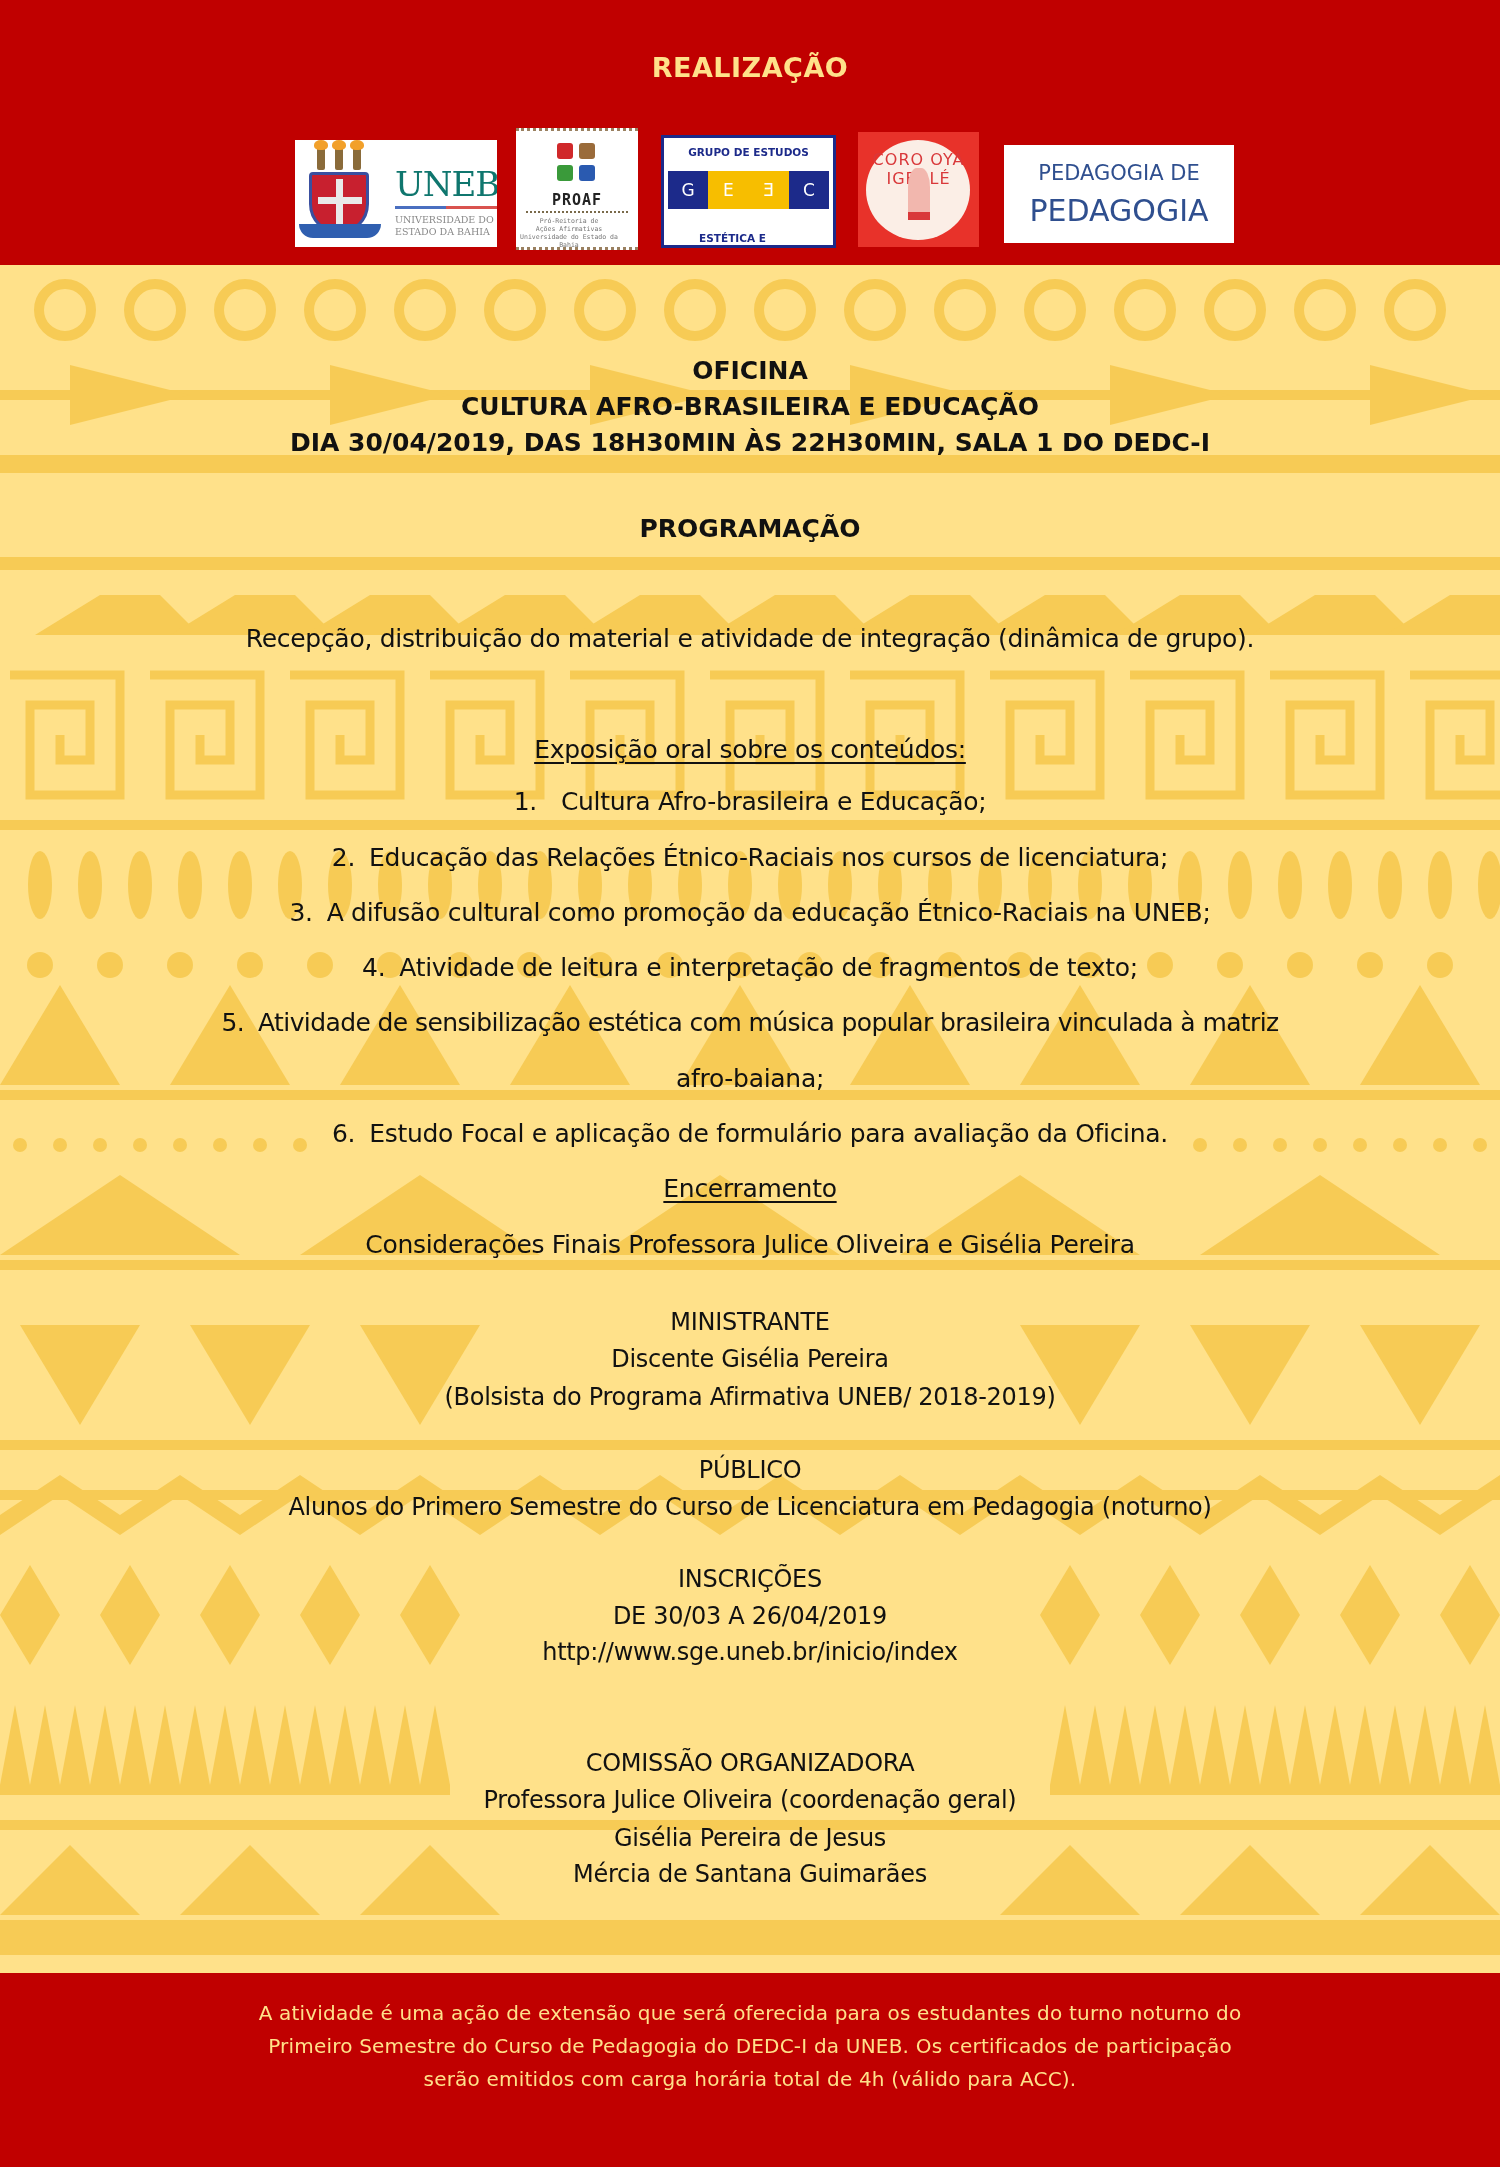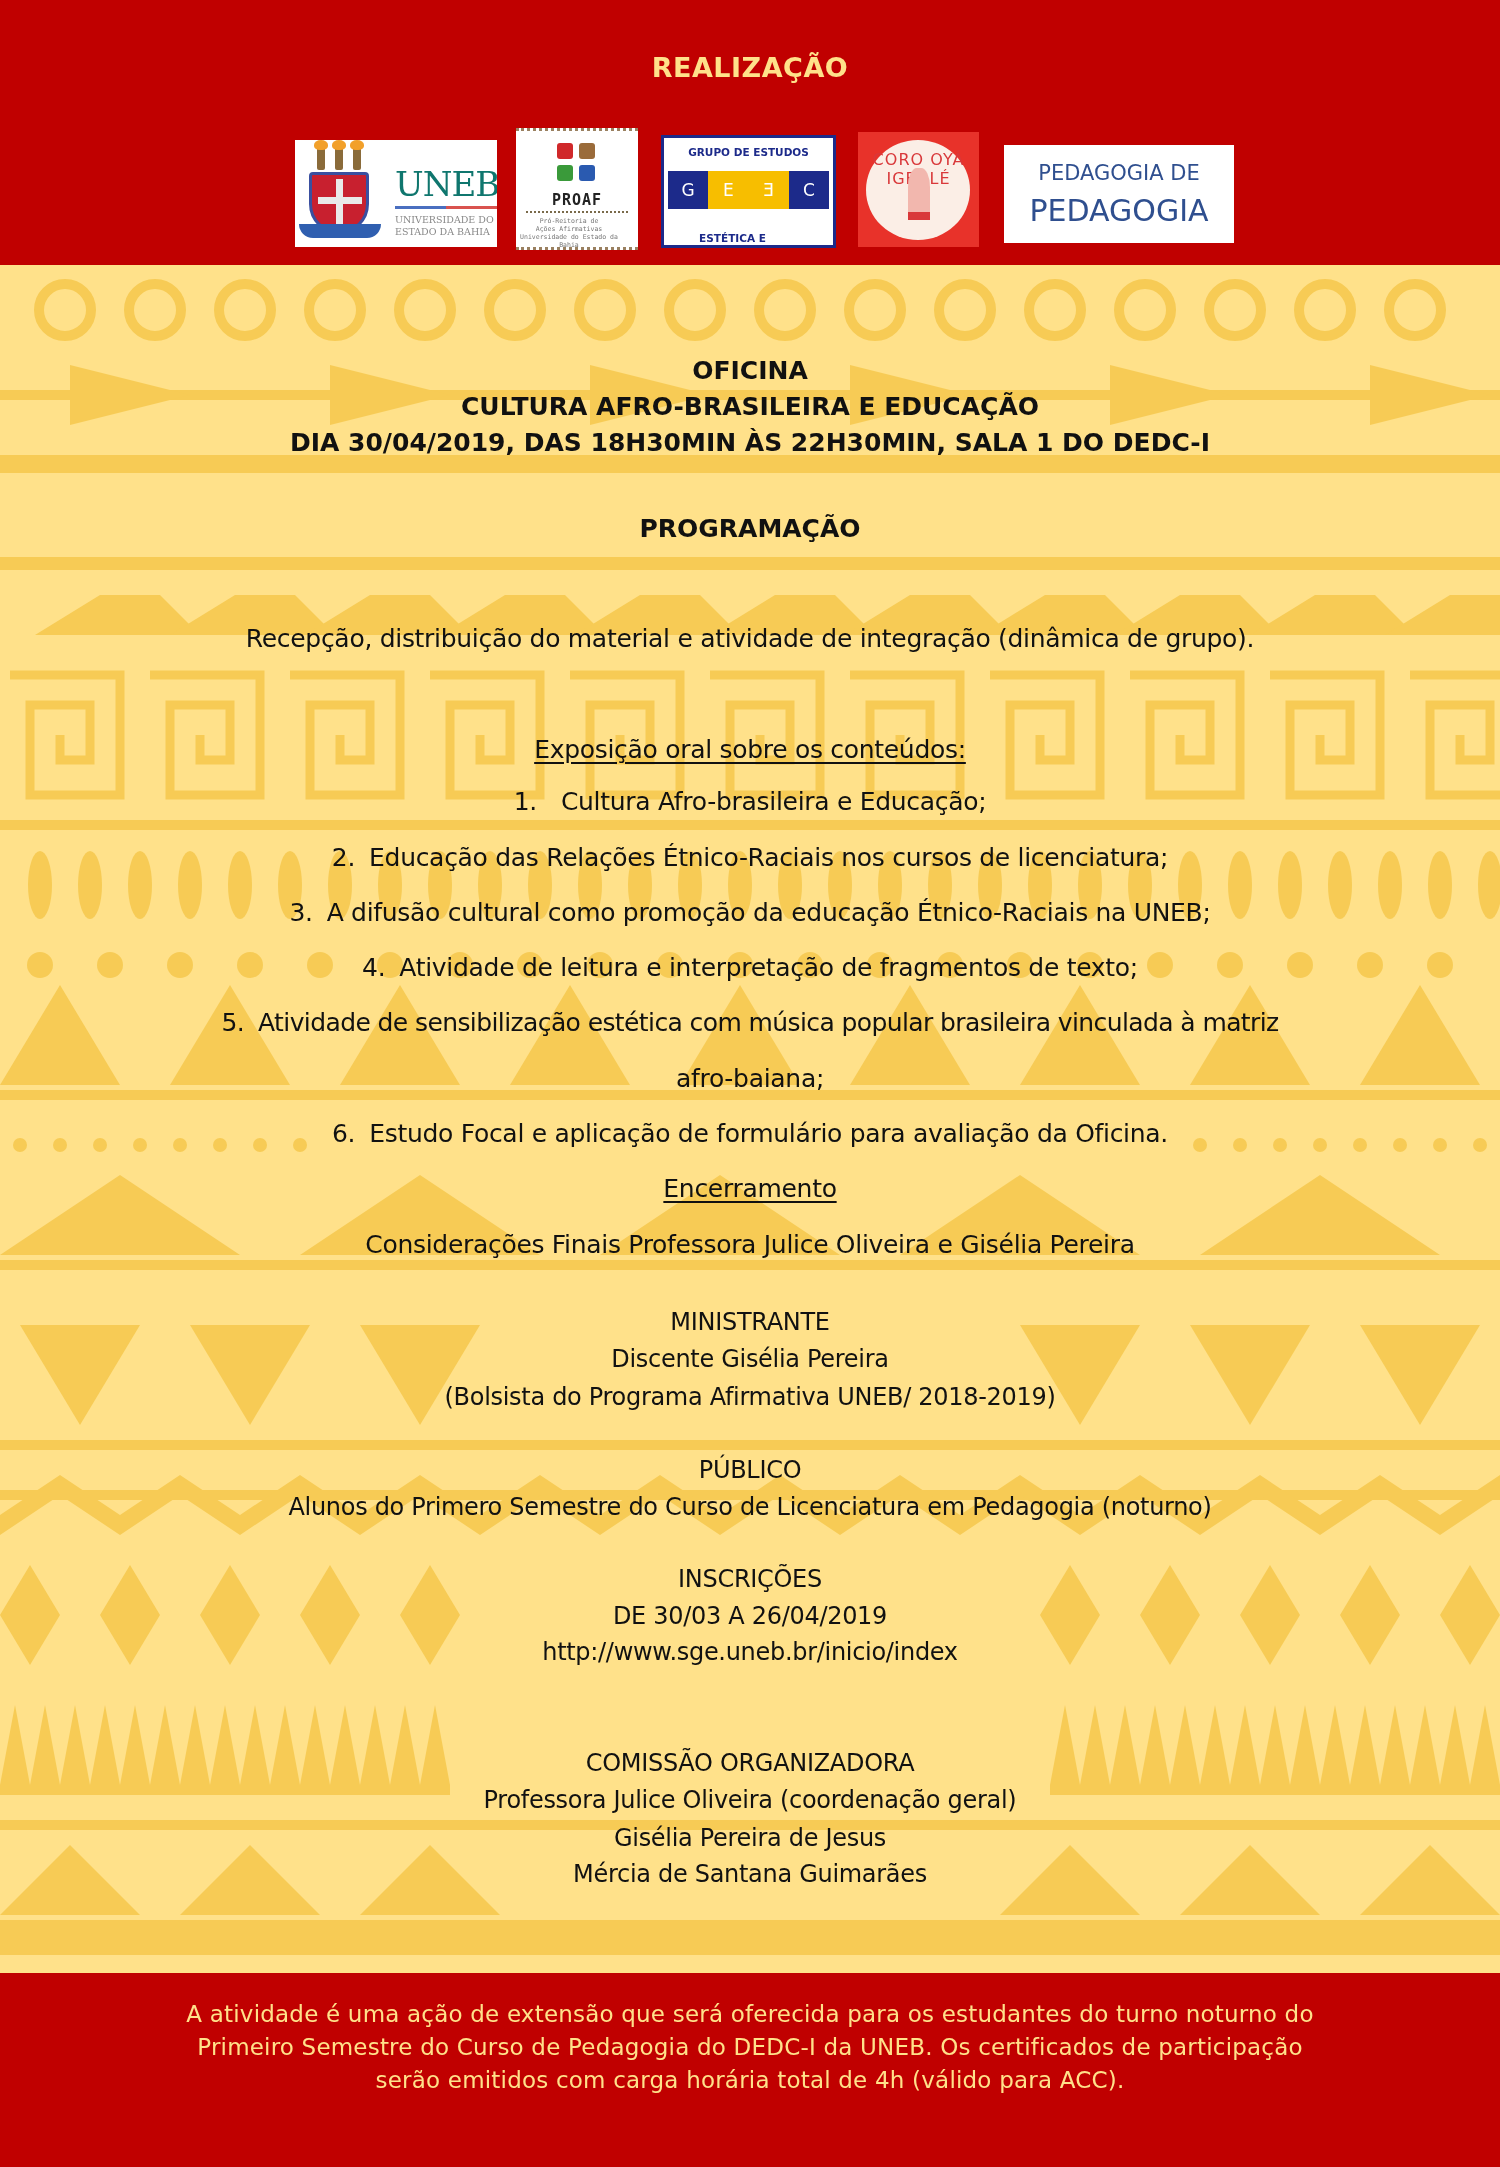--- a/index.html
+++ b/index.html
@@ -59,21 +59,21 @@
   .content { position: absolute; left: 0; top: 0; width: 1500px; }
   .line { position: absolute; left: 0; width: 1500px; text-align: center; color: #111; white-space: nowrap; }
   .h-bold { font-weight: bold; font-size: 25px; font-family: "DejaVu Sans", sans-serif; }
   .t-body { font-size: 25px; font-family: "DejaVu Sans", sans-serif; font-weight: normal; letter-spacing: -0.3px; }
   .t-small { font-size: 24px; font-family: "DejaVu Sans", sans-serif; letter-spacing: -0.3px; }
   .u { text-decoration: underline; text-decoration-thickness: 2px; text-underline-offset: 4px; }
   .num { display: inline-block; margin-right: 14px; }
 
   .footer { position: absolute; left: 0; top: 1973px; width: 1500px; height: 194px; background: #C00000; }
   .footer-line { position: absolute; left: 0; width: 1500px; text-align: center; color: #FFE18A;
-    font-size: 23px; font-family: "DejaVu Sans", sans-serif; letter-spacing: 0.2px; white-space: nowrap; }
+    font-size: 20px; font-family: "DejaVu Sans", sans-serif; letter-spacing: 0.2px; white-space: nowrap; }
 </style>
 </head>
 <body>
 
 <div class="header">
   <div class="realizacao">REALIZAÇÃO</div>
 
   <div class="logo logo-uneb">
     <div class="uneb-torch" style="left:22px"></div>
     <div class="uneb-torch" style="left:40px"></div>

